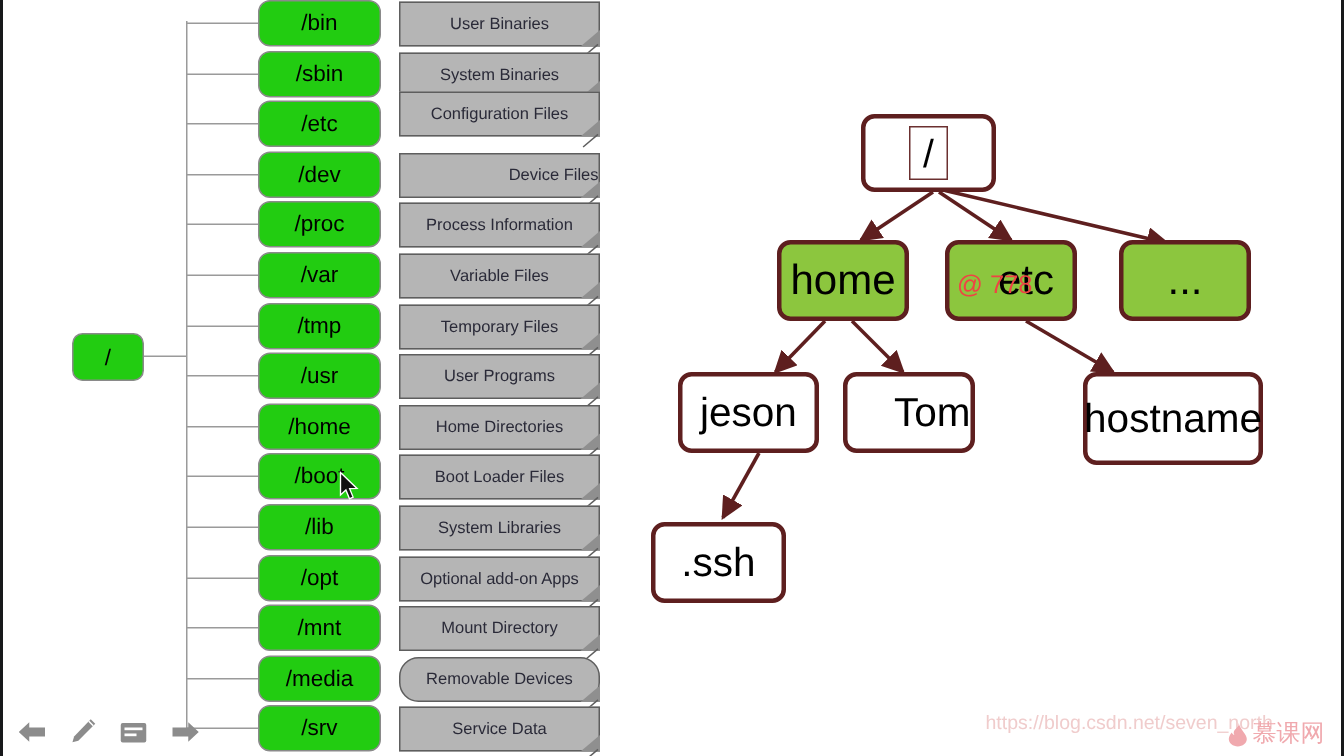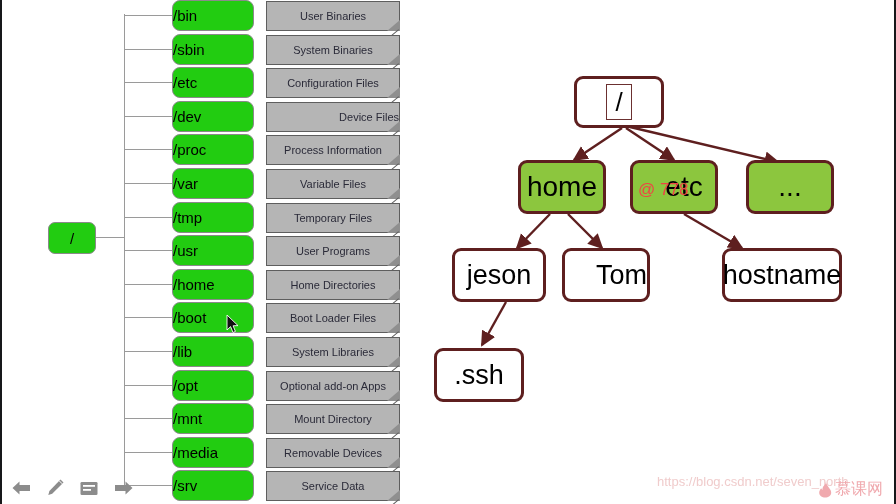--- a/index.html
+++ b/index.html
@@ -35,21 +35,21 @@
   }
 
   
   .cx{position:absolute;background:#9a9a9a;}
 
   .dir-chip{
     position:absolute;left:170px;width:82px;height:31px;
     background:#22cc11;
     border:1px solid #8a8a8a;
     border-radius:8px;
-    display:flex;align-items:center;justify-content:flex-start;
+    display:flex;align-items:center;justify-content:center;
     font-size:15px;color:#000;
     box-sizing:border-box;
   }
   .desc-note{
     position:absolute;left:264px;width:134px;height:30px;
     background:#b5b5b5;
     border:1px solid #5e5e5e;
     display:flex;align-items:center;justify-content:center;
     font-size:11px;color:#2a2a38;
     box-sizing:border-box;
@@ -153,21 +153,21 @@
         </div>
         <div class="desc-note" style="top: 35px;">
           <span>System Binaries</span>
           <div class="fold"></div>
           <div class="fold2"></div>
         </div>
         <div class="cx" style="left: 122px; top: 82px; width: 48px; height: 1px;"></div>
         <div class="dir-chip" style="top: 67px;">
           <span>/etc</span>
         </div>
-        <div class="desc-note" style="top: 68px;">
+        <div class="desc-note" style="top: 61px;">
           <span>Configuration Files</span>
           <div class="fold"></div>
           <div class="fold2"></div>
         </div>
         <div class="cx" style="left: 122px; top: 116px; width: 48px; height: 1px;"></div>
         <div class="dir-chip" style="top: 101px;">
           <span>/dev</span>
         </div>
         <div class="desc-note" style="top: 102px; justify-content: flex-end;">
           <span>Device Files</span>
@@ -252,21 +252,21 @@
         </div>
         <div class="desc-note" style="top: 404px;">
           <span>Mount Directory</span>
           <div class="fold"></div>
           <div class="fold2"></div>
         </div>
         <div class="cx" style="left: 122px; top: 452px; width: 48px; height: 1px;"></div>
         <div class="dir-chip" style="top: 437px;">
           <span>/media</span>
         </div>
-        <div class="desc-note" style="top: 438px;">
+        <div class="desc-note" style="top: 438px; border-radius: 13px;">
           <span>Removable Devices</span>
           <div class="fold"></div>
           <div class="fold2"></div>
         </div>
         <div class="cx" style="left: 122px; top: 485px; width: 48px; height: 1px;"></div>
         <div class="dir-chip" style="top: 470px;">
           <span>/srv</span>
         </div>
         <div class="desc-note" style="top: 471px;">
           <span>Service Data</span>
@@ -315,21 +315,21 @@
         </div>
         <div class="tnode green" style="left: 324px; top: 160px; width: 88px; height: 54px; font-size: 28px;">
           <span>...</span>
         </div>
         <div class="tnode" style="left: 30px; top: 248px; width: 94px; height: 54px; font-size: 27px;">
           <span>jeson</span>
         </div>
         <div class="tnode" style="left: 140px; top: 248px; width: 88px; height: 54px; font-size: 27px; padding-left: 31px;">
           <span>Tom</span>
         </div>
-        <div class="tnode" style="left: 300px; top: 248px; width: 120px; height: 54px; font-size: 27px;">
+        <div class="tnode" style="left: 300px; top: 248px; width: 120px; height: 62px; font-size: 27px;">
           <span>hostname</span>
         </div>
         <div class="tnode" style="left: 12px; top: 348px; width: 90px; height: 54px; font-size: 27px;">
           <span>.ssh</span>
         </div>
       </div>
   </div>
 
   <div class="wm-etc">@    778</div>
 

